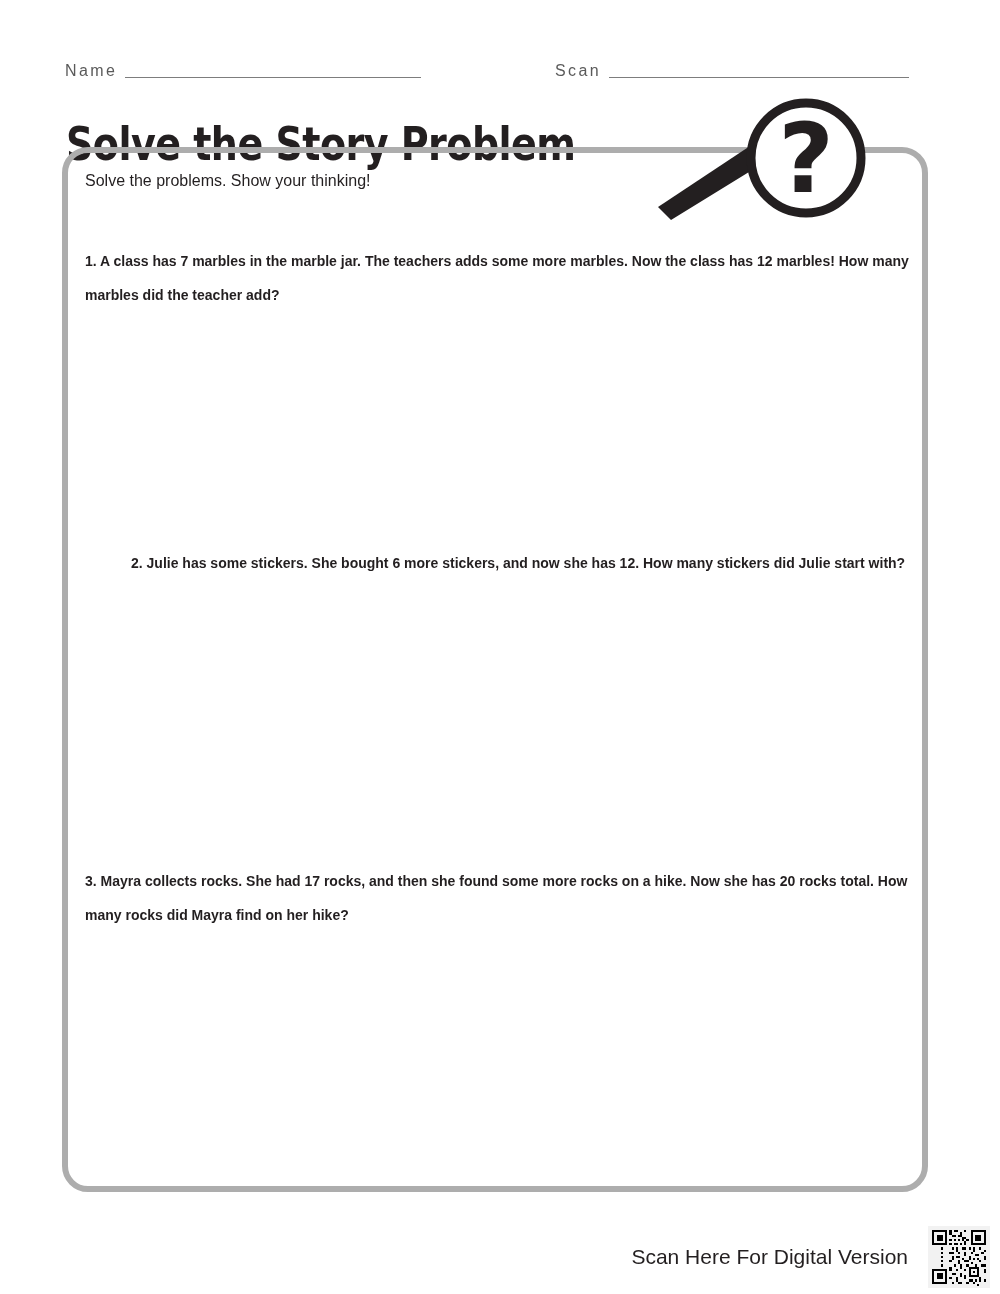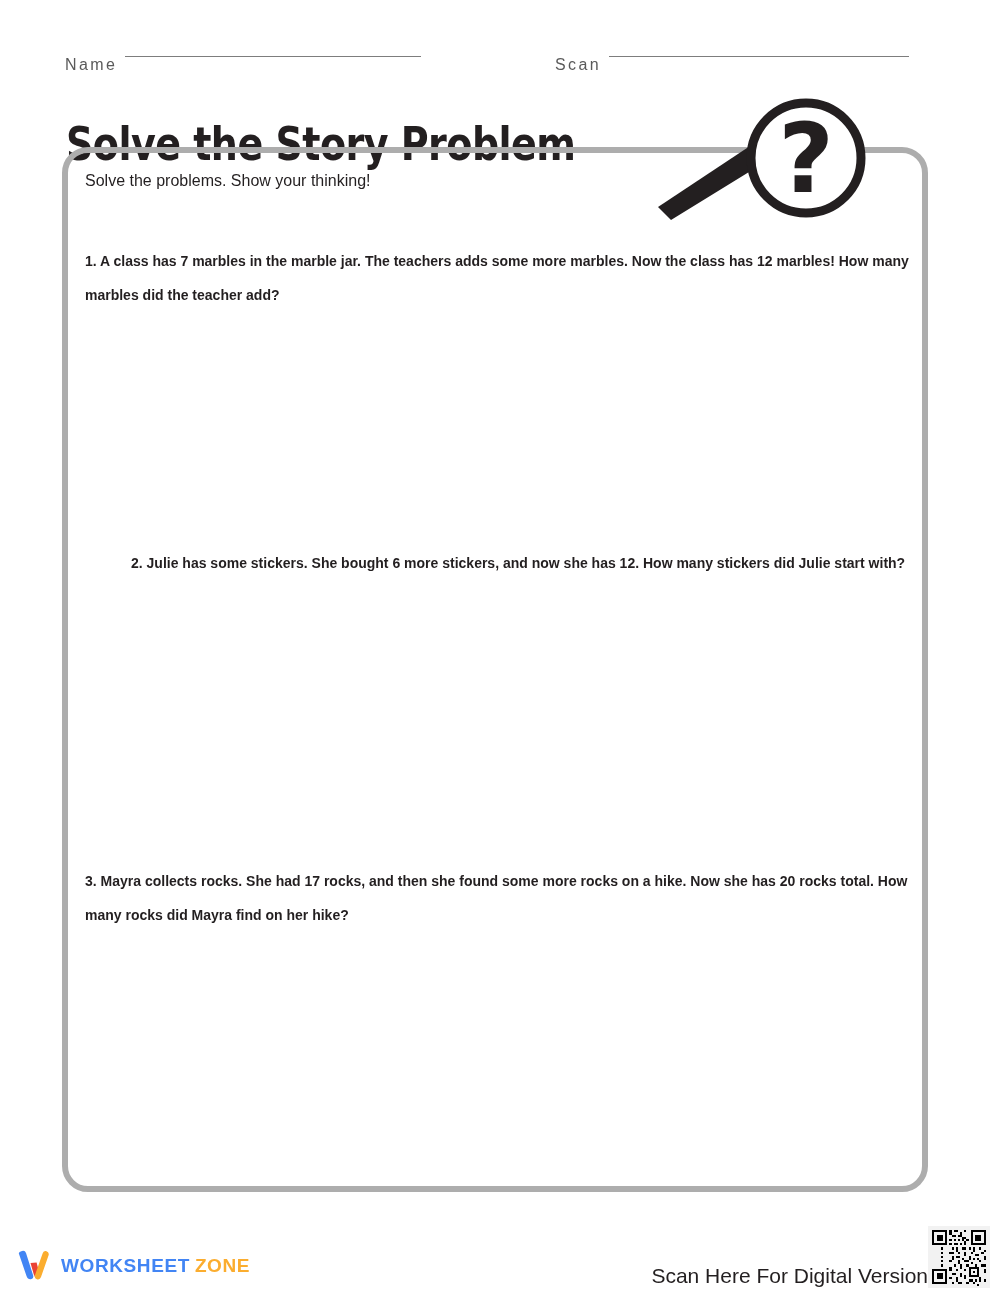--- a/index.html
+++ b/index.html
@@ -22,20 +22,21 @@
   .meta-row {
     position: absolute;
     top: 56px;
     left: 0;
     width: 1000px;
     height: 26px;
   }
   .meta-field {
     position: absolute;
     display: flex;
+    align-items: flex-end;
     height: 26px;
   }
   .meta-field.name { left: 65px; }
   .meta-field.date { left: 555px; }
   .meta-label {
     font-size: 16px;
     letter-spacing: 2.4px;
     color: #5a5a5a;
     font-weight: 400;
     line-height: 18px;
@@ -141,22 +142,22 @@
     white-space: nowrap;
   }
   .brand-worksheet { color: #4285f4; }
   .brand-zone { color: #fbad2f; margin-left: 5px; }
 
   .scan-group {
     position: absolute;
     right: 10px;
     bottom: 6px;
     display: flex;
-    align-items: flex-end;
-    gap: 0;
+    align-items: center;
+    gap: 20px;
   }
   .scan-text {
     font-size: 21px;
     color: #231f20;
     line-height: 24px;
     white-space: nowrap;
   }
   .qr-code {
     width: 62px;
     height: 62px;
@@ -210,33 +211,20 @@
 
   <div class="problem problem-3">
     <p class="problem-text">3. Mayra collects rocks. She had 17 rocks, and then she found some more rocks on a hike. Now she has 20 rocks total. How many rocks did Mayra find on her hike?</p>
     <div class="answer-space"></div>
   </div>
 
 </div>
 
 <div class="footer">
 
-  <div class="brand">
-    <svg class="brand-mark" viewBox="0 0 36 32">
-
-      <path d="M3 4 L10.5 26 Q12 30 15.5 29 Q18 28.2 17 25 L10 3 Q9 0.2 6 1 Q2 2 3 4 Z" fill="#4285f4"></path>
-
-      <path d="M14.5 13 L17.8 24.5 Q18.8 28.3 21.8 27.4 Q24.3 26.6 23.4 23.3 L20.6 12.5 Z" fill="#ea4335"></path>
-
-      <path d="M30 1 Q33.5 2 32.6 5.2 L25 27 Q23.9 30.2 20.8 29.2 Q18 28.2 19 25 L26.6 3.4 Q27.3 0.4 30 1 Z" fill="#fbad2f"></path>
-    </svg>
-    <span class="brand-text">
-      <span class="brand-worksheet">WORKSHEET</span><span class="brand-zone">ZONE</span>
-    </span>
-  </div>
 
   <div class="scan-group">
     <span class="scan-text">Scan Here For Digital Version</span>
     <svg class="qr-code" viewBox="0 0 29 29" shape-rendering="crispEdges">
       <rect width="29" height="29" fill="#f2f2f2"></rect>
       <g fill="#000000">
 
         <path d="M2 2h7v7h-7z"></path>
         <path d="M3 3h5v5h-5z" fill="#f2f2f2"></path>
         <path d="M4 4h3v3h-3z"></path>

